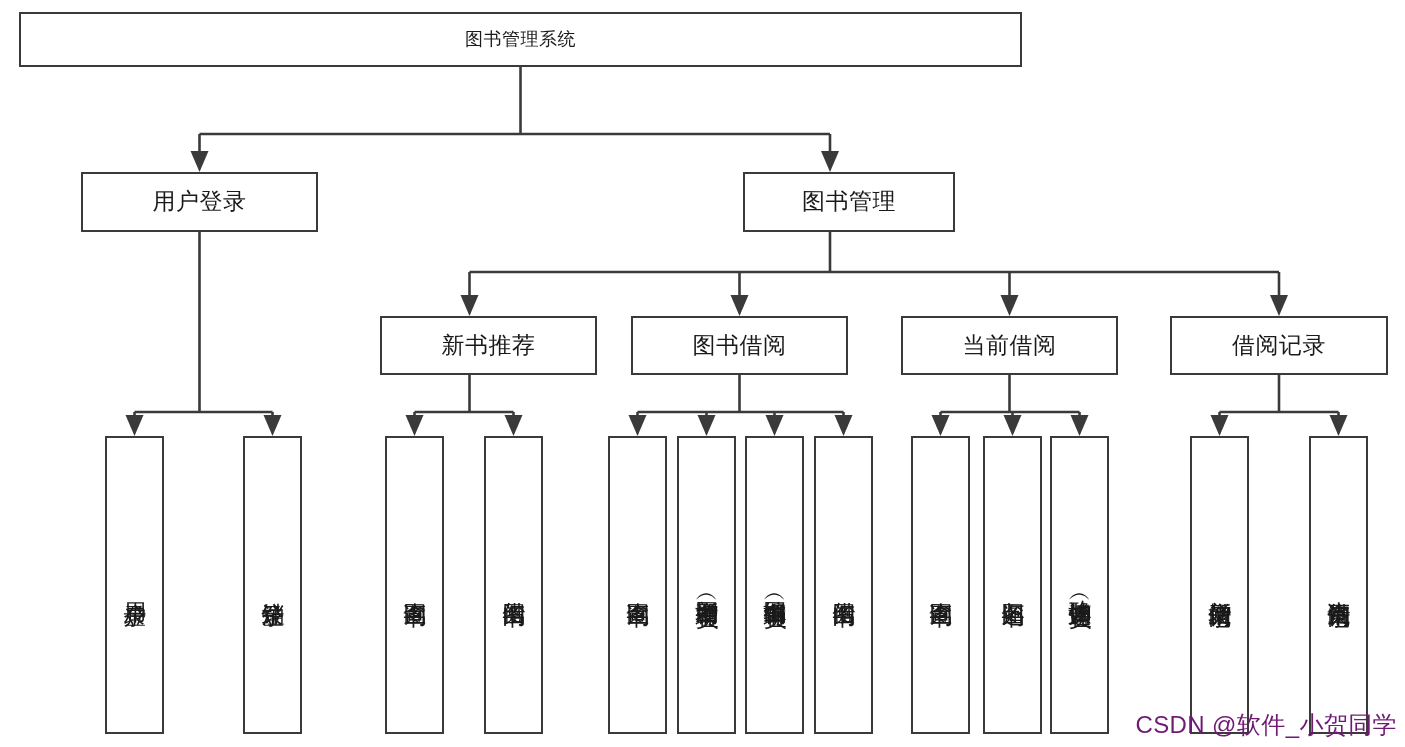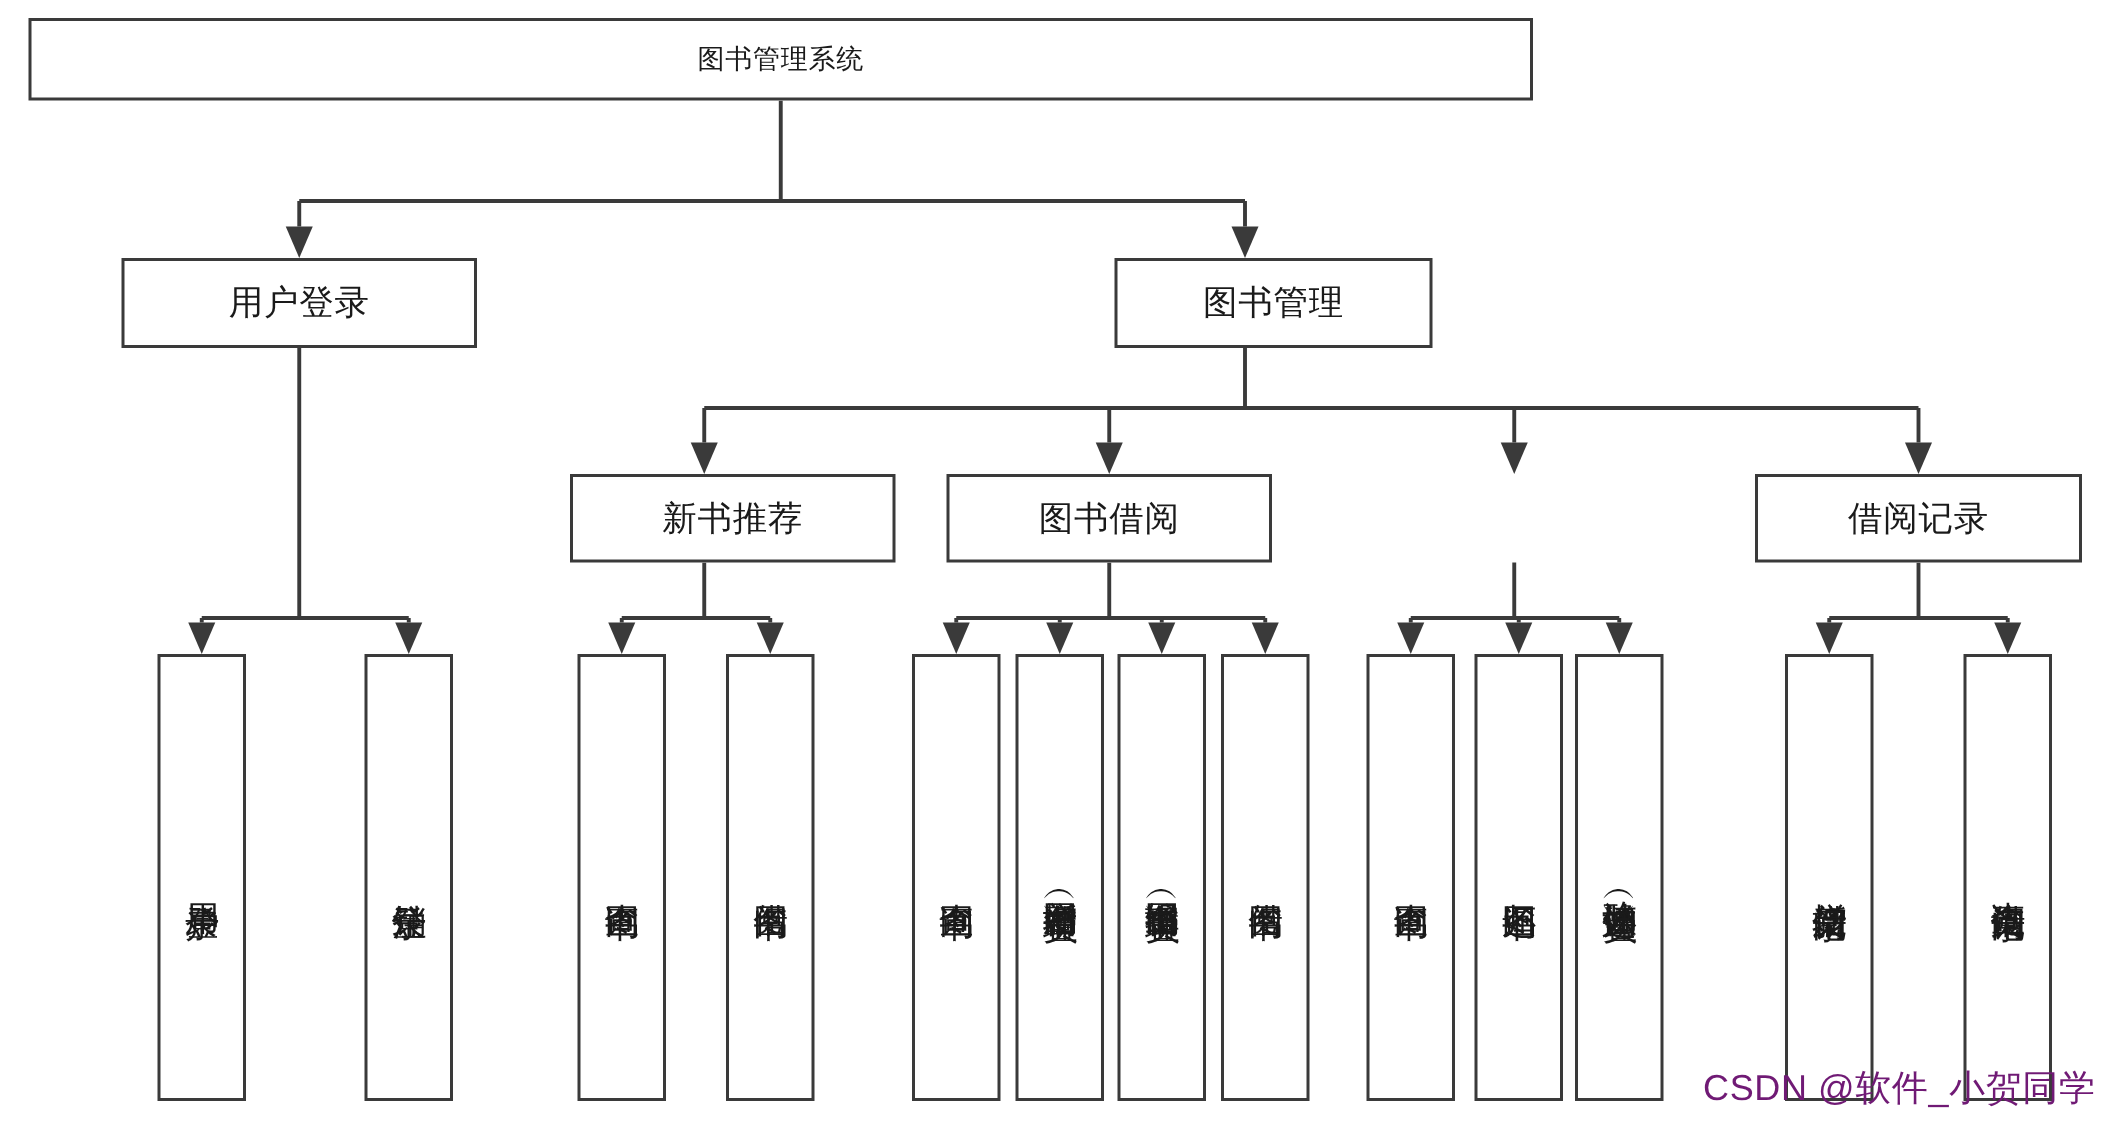--- a/index.html
+++ b/index.html
@@ -137,20 +137,21 @@
   <div class="node node-h" id="root-node" style="left: 19px; top: 12px; width: 1003px; height: 55px;">图书管理系统</div>
 
   <div class="node node-h" style="left: 81px; top: 172px; width: 237px; height: 60px;">用户登录</div>
 
   <div class="node node-h" style="left: 720px; top: 172px; width: 212px; height: 60px; margin-left: 23px;">图书管理</div>
 
   <div class="node node-h" style="left: 361px; top: 316px; width: 217px; height: 59px; margin-left: 19px;">新书推荐</div>
 
   <div class="node node-h" style="left: 631px; top: 316px; width: 217px; height: 59px; font-family: Liberation Serif, serif;">图书借阅</div>
 
+  <div class="node node-h" style="left: 901px; top: 316px; width: 217px; height: 59px;">当前借阅</div>
 
   <div class="node node-h" style="left: 1170px; top: 316px; width: 218px; height: 59px;">借阅记录</div>
 
   <div class="node node-v" style="left: 105px; top: 436px; width: 59px; height: 298px;">用户登录</div>
   <div class="node node-v" style="left: 243px; top: 436px; width: 59px; height: 298px;">注销登录</div>
   <div class="node node-v" style="left: 385px; top: 436px; width: 59px; height: 298px;">查询图书</div>
   <div class="node node-v" style="left: 484px; top: 436px; width: 59px; height: 298px;">借阅图书</div>
   <div class="node node-v" style="left: 608px; top: 436px; width: 59px; height: 298px;">查询图书</div>
   <div class="node node-v" style="left: 677px; top: 436px; width: 59px; height: 298px;">新增图书（管理员）</div>
   <div class="node node-v" style="left: 745px; top: 436px; width: 59px; height: 298px;">编辑图书（管理员）</div>

